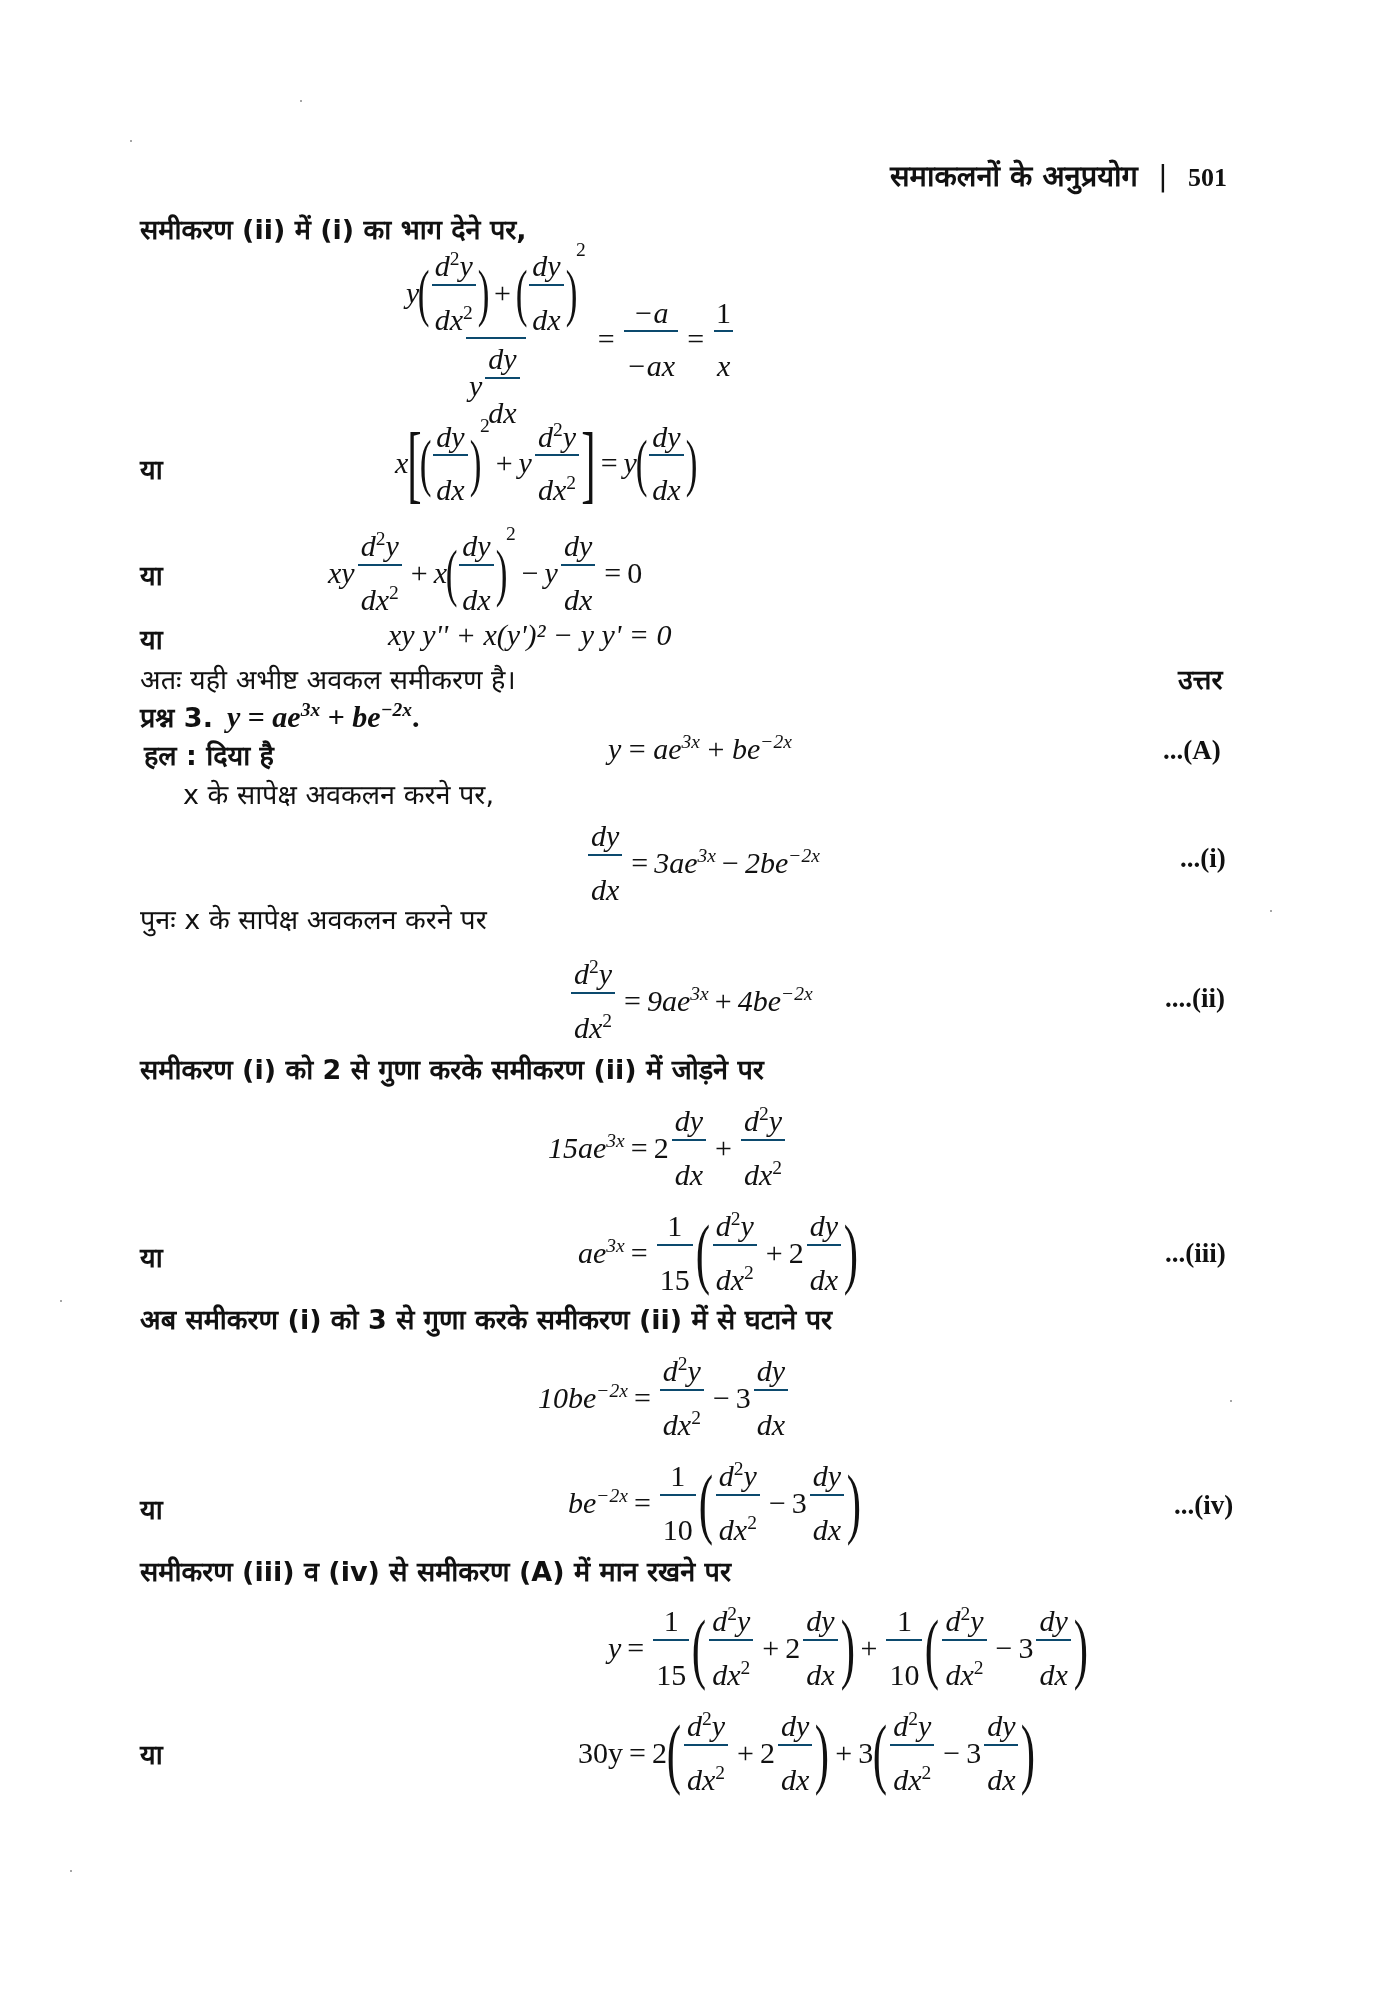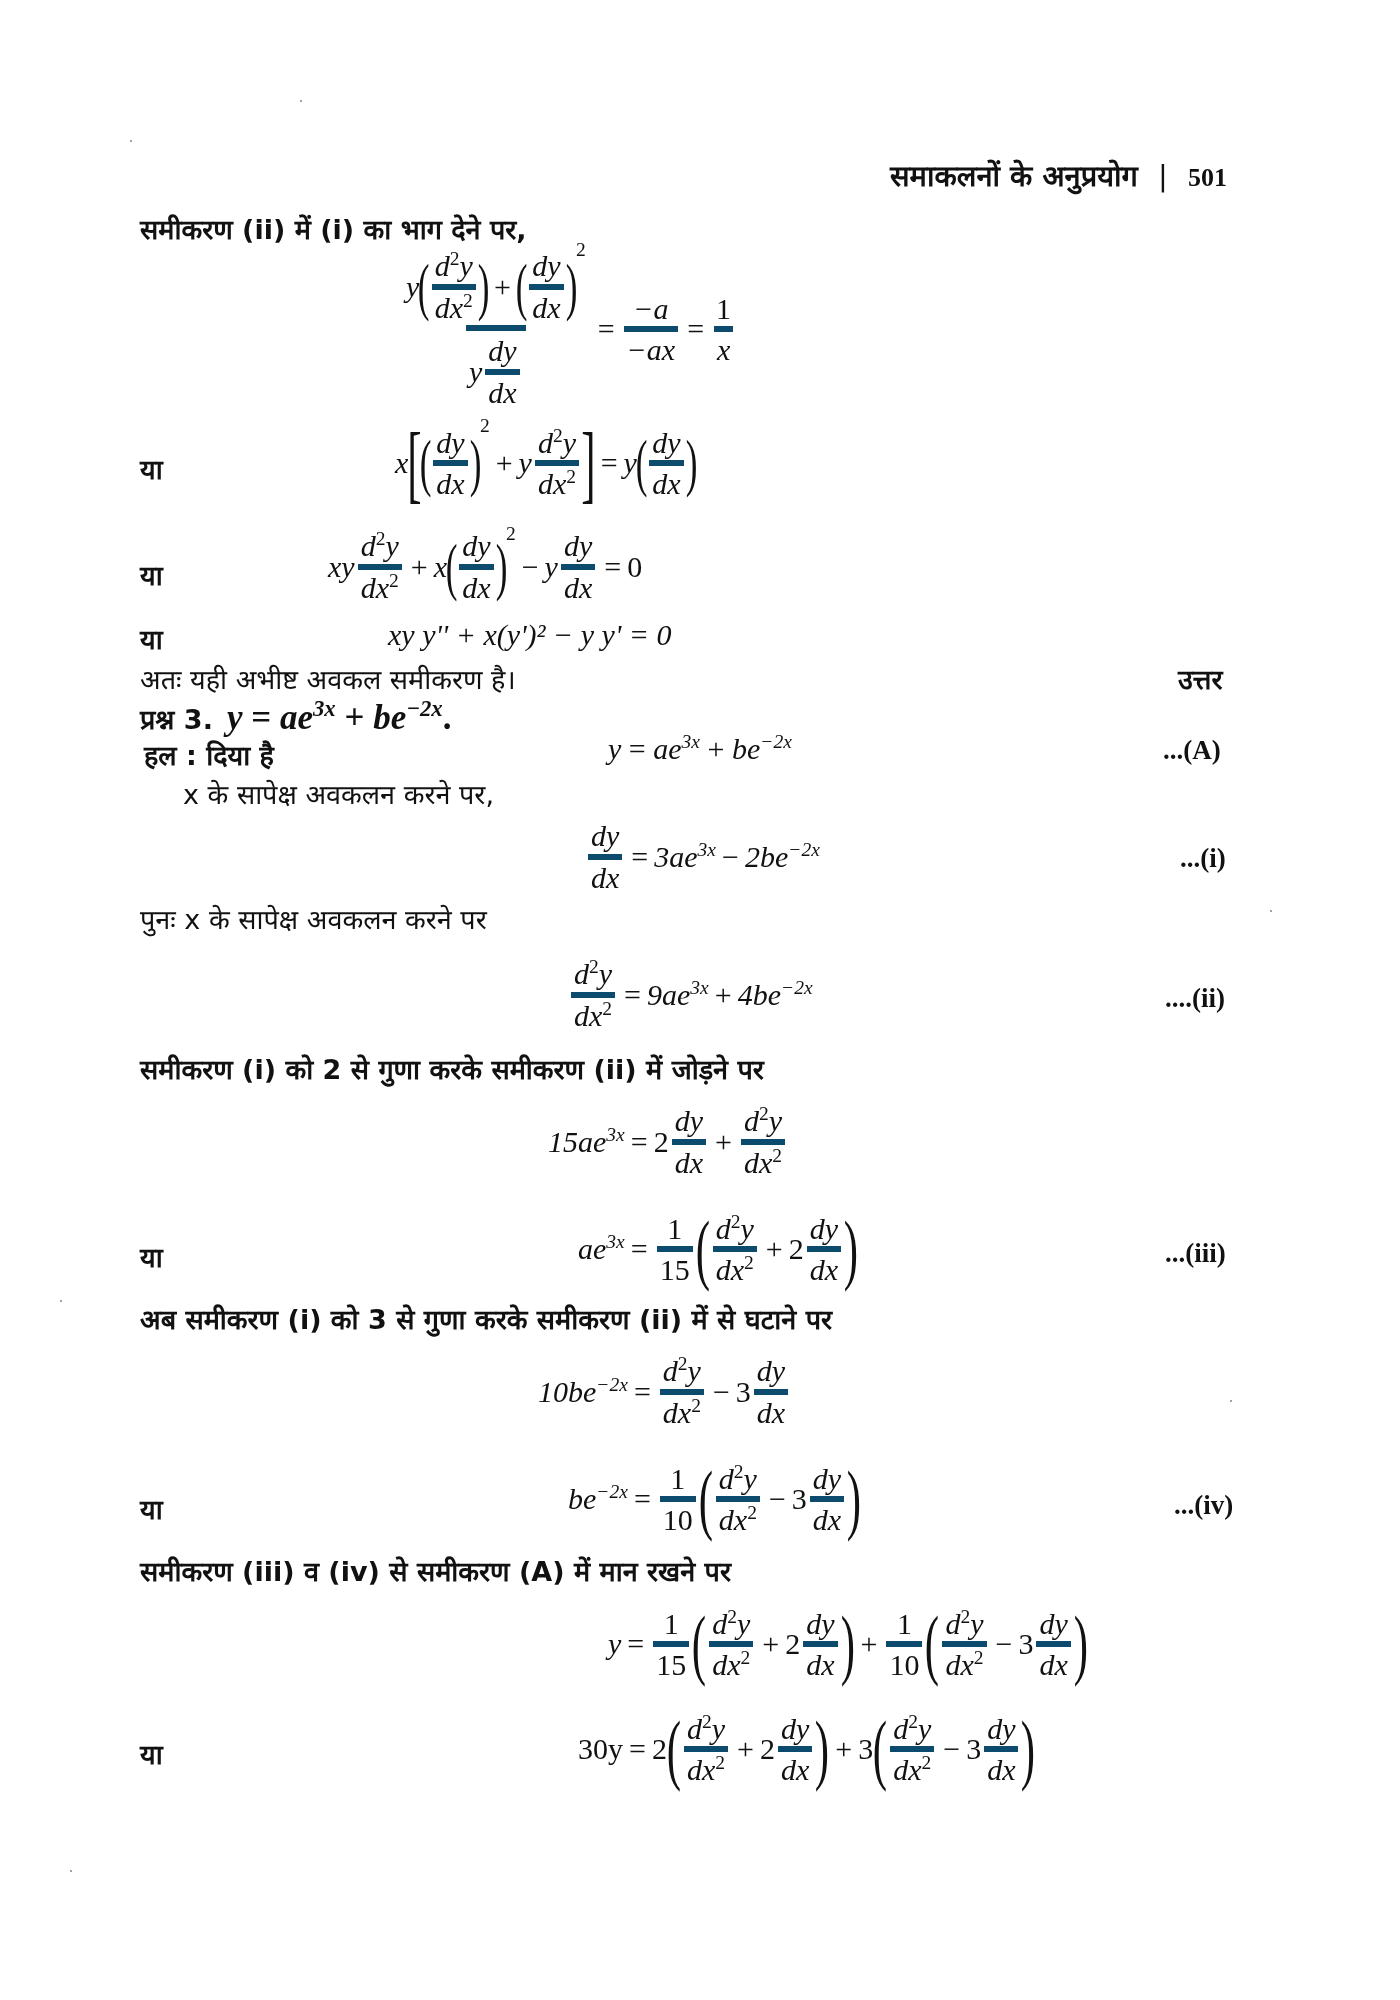--- a/index.html
+++ b/index.html
@@ -5,21 +5,21 @@
   html, body { margin:0; padding:0; background:#ffffff; }
   body { width:1400px; height:2000px; position:relative; overflow:hidden;
          font-family:"Liberation Serif","DejaVu Serif",serif; color:#111; }
   .abs { position:absolute; white-space:nowrap; }
   .hi { font-family:"DejaVu Sans","Liberation Sans",sans-serif; font-weight:bold; font-size:27px; letter-spacing:0px; }
   .bold { font-weight:bold; }
   .math { font-family:"Liberation Serif","DejaVu Serif",serif; font-style:italic; font-size:30px; display:flex; align-items:center; }
   .math .n { font-style:normal; }
   .frac { display:inline-flex; flex-direction:column; align-items:center; vertical-align:middle; margin:0 3px; }
   .frac .num { padding:0 3px 2px; line-height:1.05; }
-  .frac .den { padding:2px 3px 0; border-top:6px solid #0c4a6e; line-height:1.05; }
+  .frac .den { padding:18px 3px 0; border-top:2px solid #0c4a6e; line-height:1.05; }
   sup { font-size:65%; vertical-align:super; line-height:0; }
   .paren { font-style:normal; font-size:78px; font-weight:100; line-height:1; transform:scaleX(0.55); display:inline-block; margin:0 -6px; }
   .paren.sm { font-size:64px; }
   .brack { font-style:normal; font-size:86px; font-weight:100; line-height:1; transform:scaleX(0.5); display:inline-block; margin:0 -8px; }
   .op { font-style:normal; margin:0 6px; }
   .eqlabel { font-family:"Liberation Serif",serif; font-weight:bold; font-size:27px; }
   .ya { font-family:"DejaVu Sans",sans-serif; font-weight:bold; font-size:27px; }
   .speck { position:absolute; width:2px; height:2px; background:#888; border-radius:1px; }
 </style>
 </head>
@@ -127,21 +127,21 @@
 </div>
 
 <div class="abs ya" style="left:140px;top:620px;">या</div>
 <div class="abs math" style="left:388px;top:618px;">xy y'' + x(y')² − y y' = 0</div>
 
 <div class="abs hi" style="left:140px;top:660px;font-weight:normal;">अतः यही अभीष्ट अवकल समीकरण है।</div>
 <div class="abs hi" style="left:1178px;top:660px;">उत्तर</div>
 
 <div class="abs" style="left:140px;top:698px;display:flex;align-items:baseline;">
   <span class="hi">प्रश्न 3.</span>
-  <span class="math bold" style="margin-left:14px;font-size:35px;display:inline;">
+  <span class="math bold" style="margin-left:14px;font-size:30px;display:inline;">
     <span>y</span> <span class="n">=</span> <span>ae</span><sup>3x</sup> <span class="n">+</span> <span>be</span><sup>−2x</sup><span class="n">.</span>
   </span>
 </div>
 
 <div class="abs hi" style="left:144px;top:736px;">हल : दिया है</div>
 <div class="abs math" style="left:608px;top:732px;display:inline;">
   <span>y</span> <span class="n">=</span> <span>ae</span><sup>3x</sup> <span class="n">+</span> <span>be</span><sup>−2x</sup>
 </div>
 <div class="abs eqlabel" style="left:1163px;top:735px;">...(A)</div>
 

